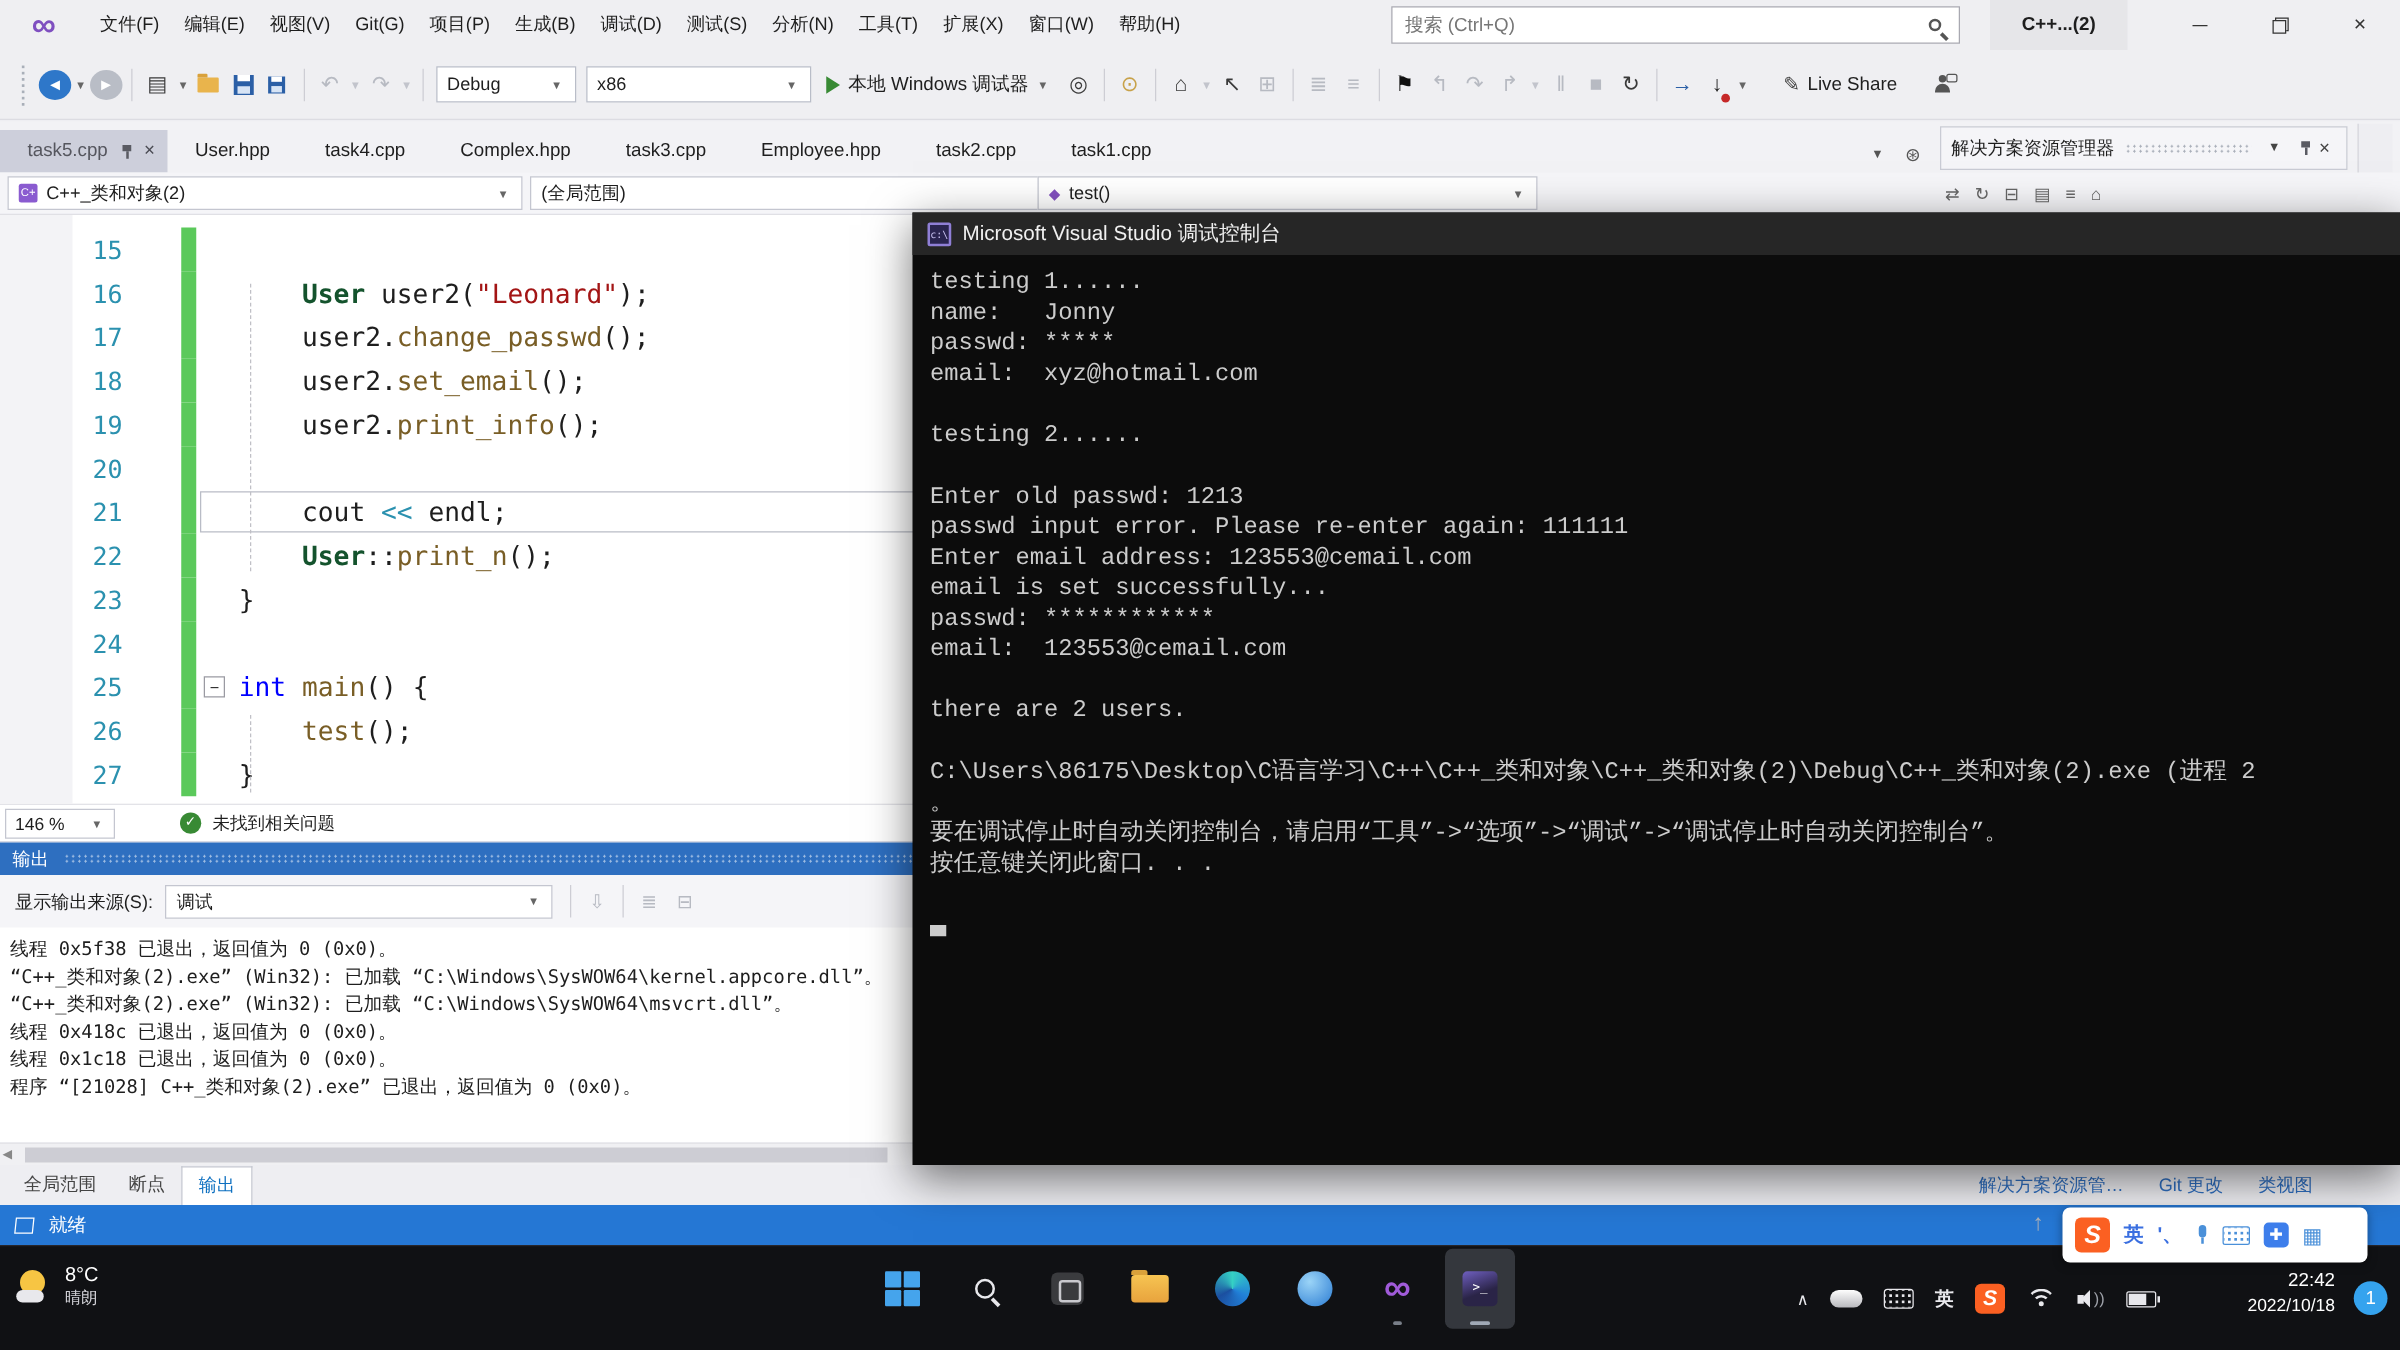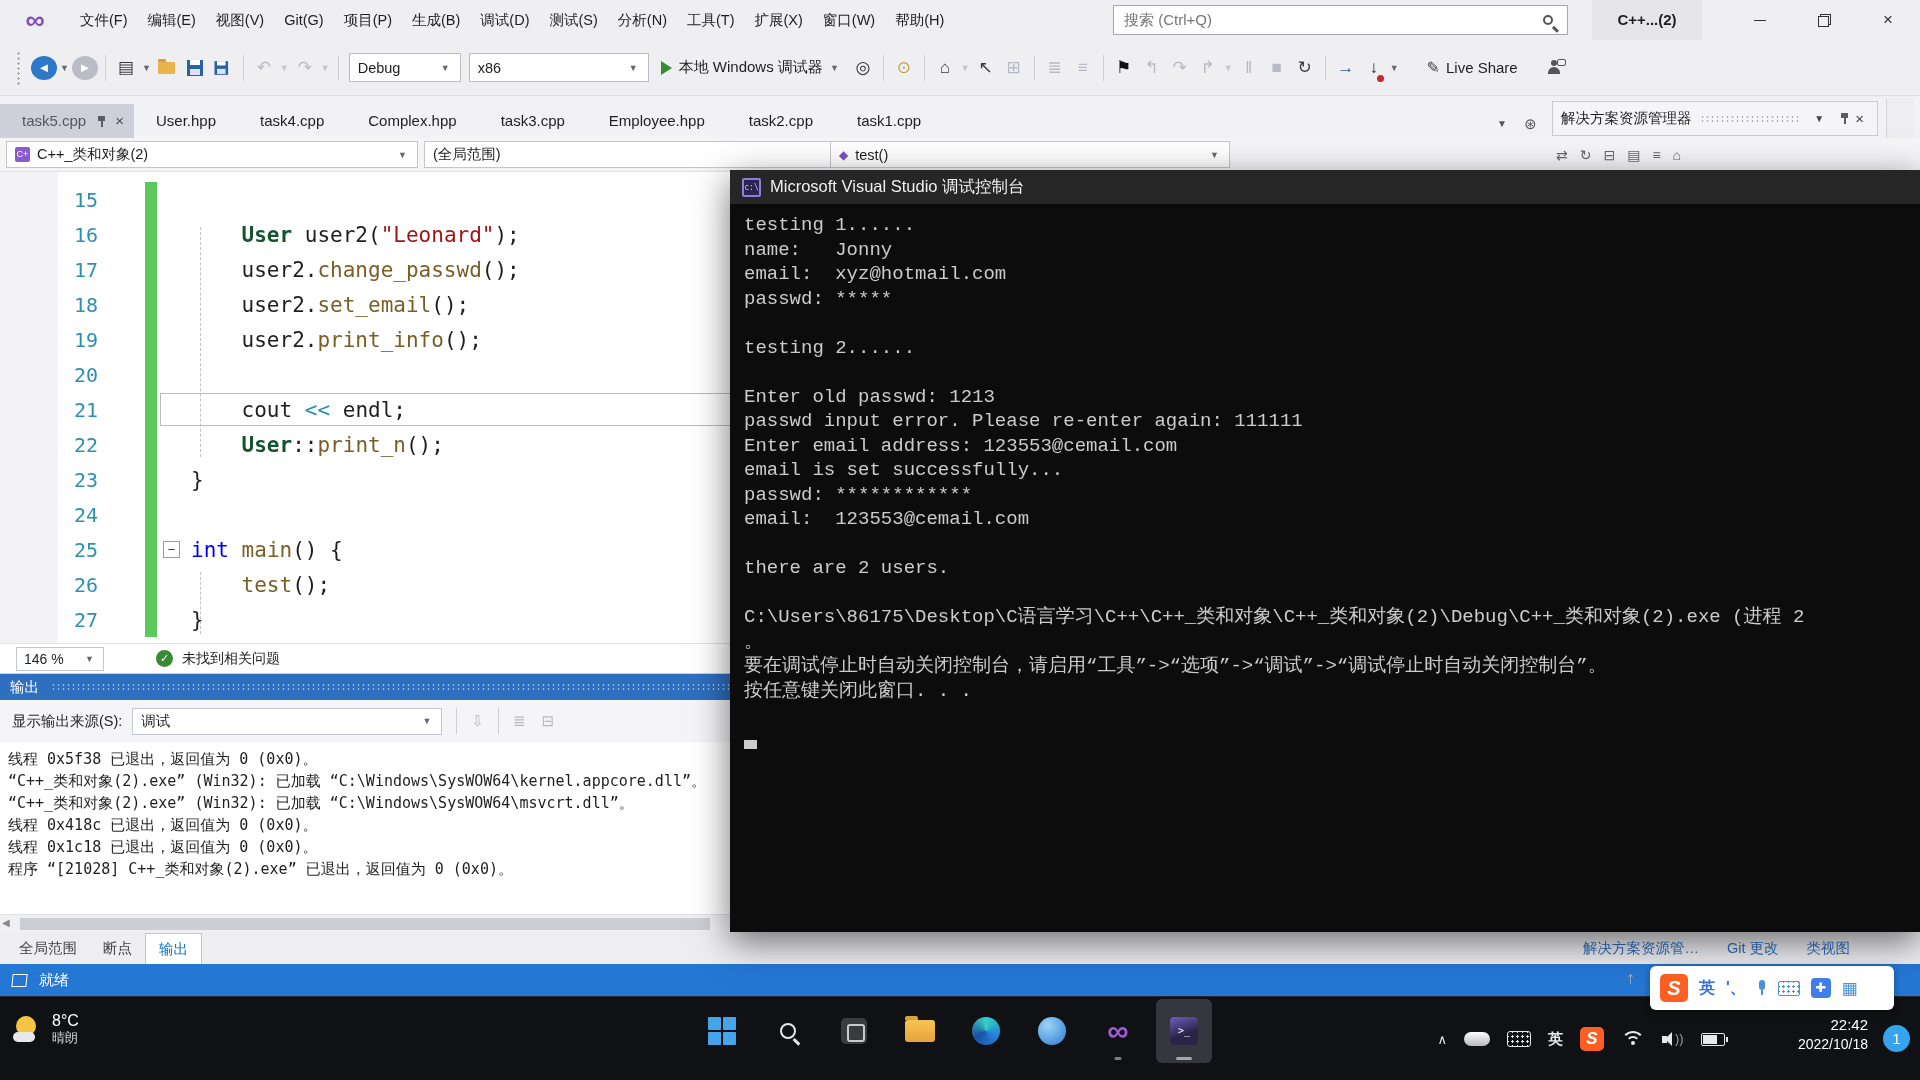--- a/index.html
+++ b/index.html
@@ -96,21 +96,21 @@
   .collapse-box{position:absolute;left:6px;top:9px;width:17px;height:17px;border:1px solid #9A9AA2;background:#fff;
                 font-size:13px;line-height:15px;text-align:center;color:#333;}
   .ed-code{font-family:"DejaVu Sans Mono",monospace;font-size:21px;white-space:pre;}
   .tok-p{color:#1E1E1E;} .tok-t{color:#14532d;font-weight:bold;} .tok-f{color:#795E26;} .tok-k{color:#0000FF;}
   .tok-s{color:#A31515;} .tok-o{color:#2B91AF;}
   .ed-row.current::after{content:"";position:absolute;left:160px;right:6px;top:1px;bottom:1px;border:1px solid #B9BCC6;pointer-events:none;}
   .guide{position:absolute;border-left:1px dashed #C0C0C6;width:0;}
   
   .zoomrow{position:absolute;left:0;top:643px;width:1552px;height:30px;background:#fff;border-top:1px solid #E3E3E8;
            display:flex;align-items:center;font-size:14px;}
-  .zoom-combo{width:88px;height:24px;border:1px solid #C4C6D0;margin-left:16px;display:flex;align-items:center;padding:0 7px;justify-content:space-between;background:#fff;}
+  .zoom-combo{width:88px;height:24px;border:1px solid #C4C6D0;margin-left:4px;display:flex;align-items:center;padding:0 7px;justify-content:space-between;background:#fff;}
   .okcheck{width:17px;height:17px;border-radius:50%;background:#388A34;color:#fff;font-size:11px;line-height:17px;text-align:center;margin-left:52px;margin-right:9px;}
   
   .outpanel{position:absolute;left:0;top:673px;width:1552px;height:259px;background:#fff;border-top:1px solid #CCCEDB;}
   .out-header{height:26px;background:#2E6FC0;color:#fff;display:flex;align-items:center;padding:0 10px;font-size:14.5px;}
   .out-dots{flex:1;height:8px;margin-left:12px;background-image:radial-gradient(rgba(255,255,255,.55) 1px,transparent 1.2px);background-size:5px 4px;}
   .out-toolbar{height:42px;display:flex;align-items:center;padding:0 12px;font-size:14.5px;background:#F5F5F8;}
   .out-combo{width:310px;height:27px;border:1px solid #C4C6D0;background:#fff;display:flex;align-items:center;
              padding:0 8px;margin-left:10px;justify-content:space-between;}
   .out-ico{margin:0 8px;color:#B7BAC2;font-size:15px;}
   .out-lines{height:173px;overflow:hidden;padding:6px 0 0 8px;}
@@ -501,22 +501,22 @@
   </div>
 
   <div class="console">
     <div class="con-title">
       <span class="con-ico">c:\</span>
       <span>Microsoft Visual Studio 调试控制台</span>
     </div>
     <div class="con-body" id="conbody">
         <div class="cline">testing 1......</div>
         <div class="cline">name:   Jonny</div>
+        <div class="cline">passwd: *****</div>
         <div class="cline">email:  xyz@hotmail.com</div>
-        <div class="cline">passwd: *****</div>
         <div class="cline"></div>
         <div class="cline">testing 2......</div>
         <div class="cline"></div>
         <div class="cline">Enter old passwd: 1213</div>
         <div class="cline">passwd input error. Please re-enter again: 111111</div>
         <div class="cline">Enter email address: 123553@cemail.com</div>
         <div class="cline">email is set successfully...</div>
         <div class="cline">passwd: ************</div>
         <div class="cline">email:  123553@cemail.com</div>
         <div class="cline"></div>

